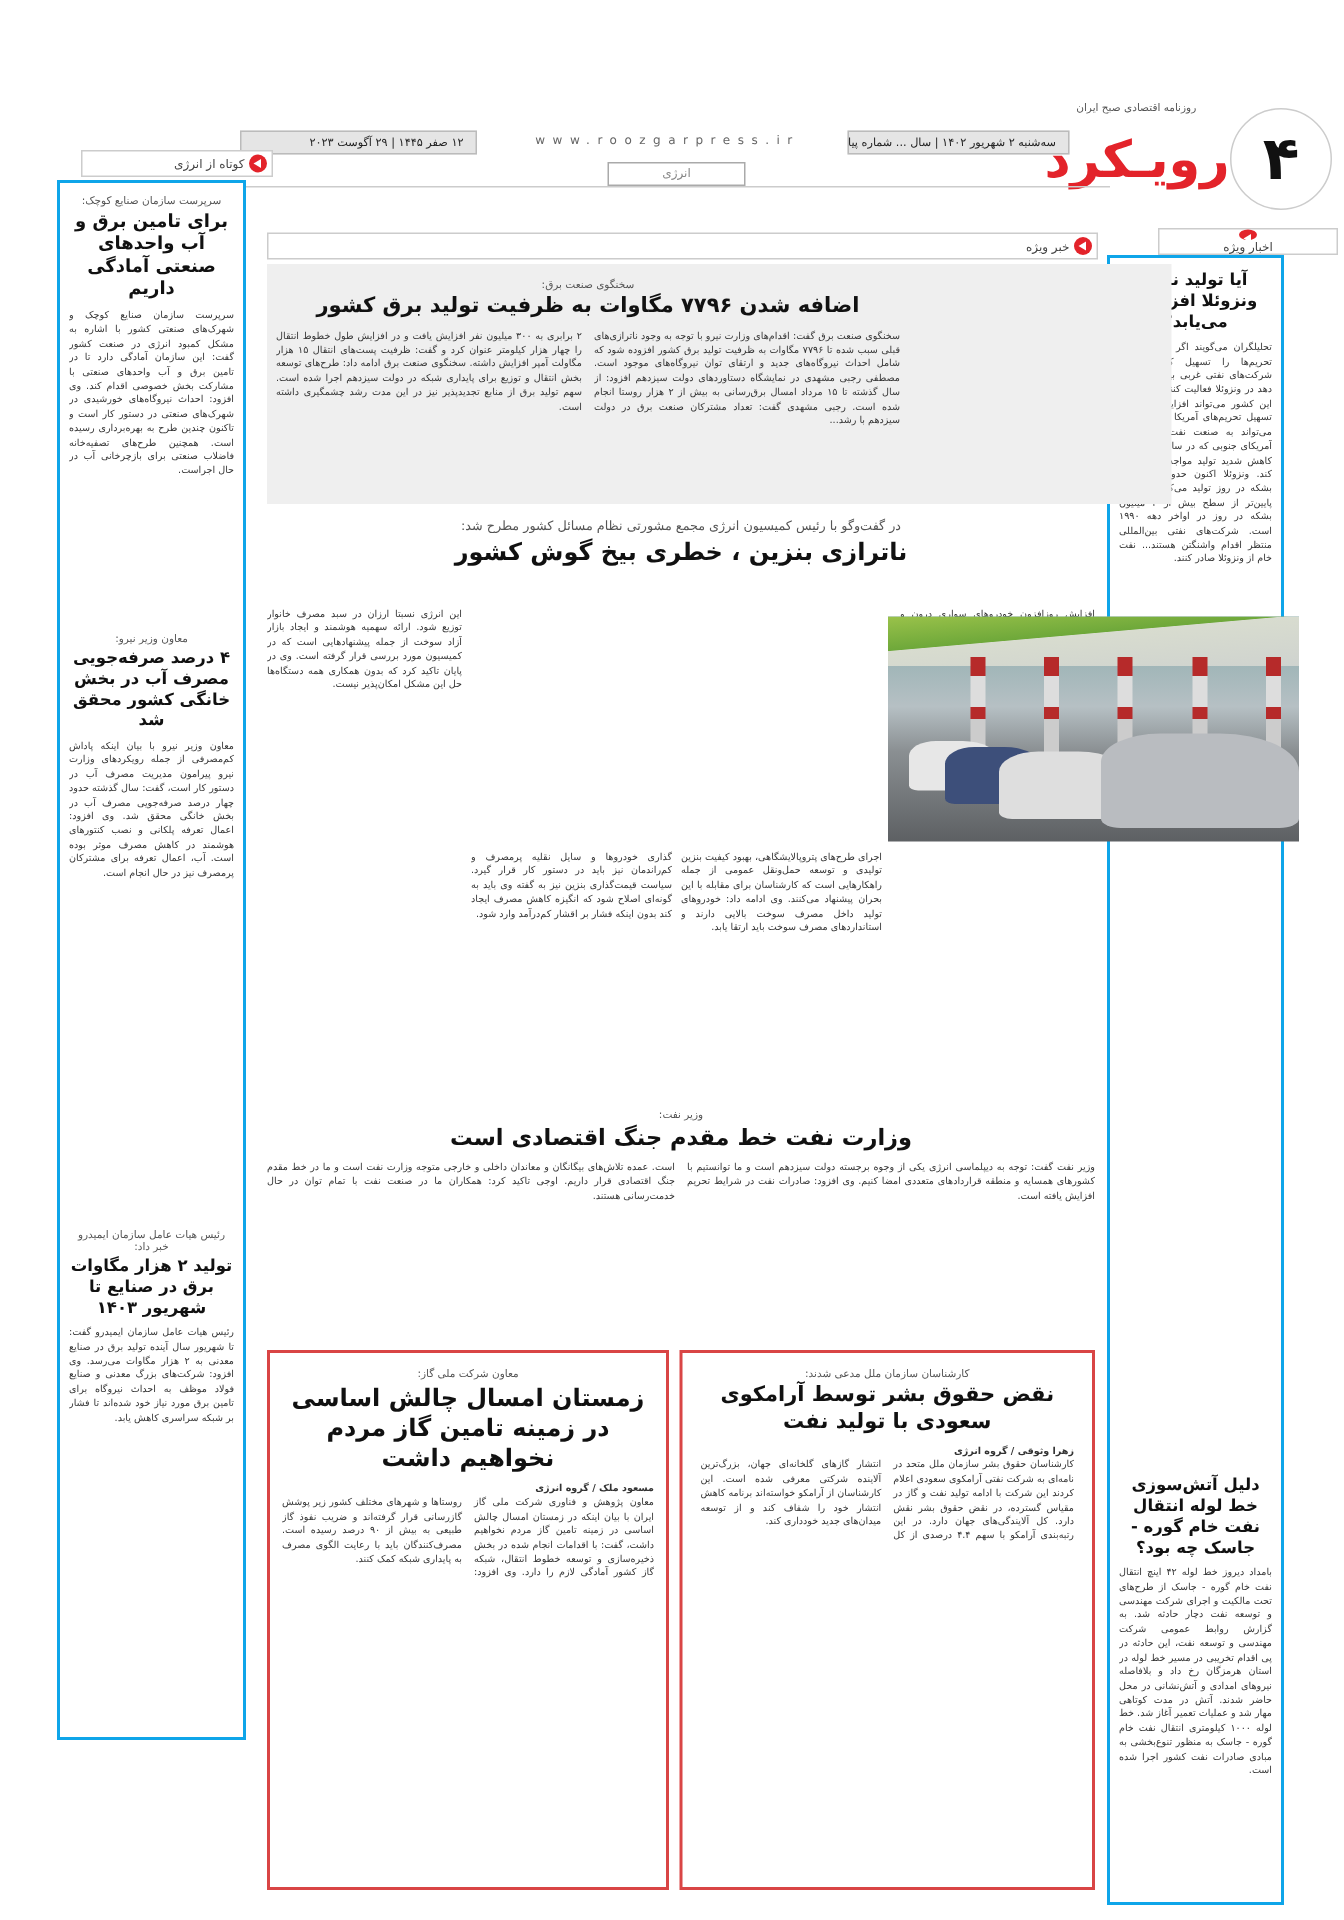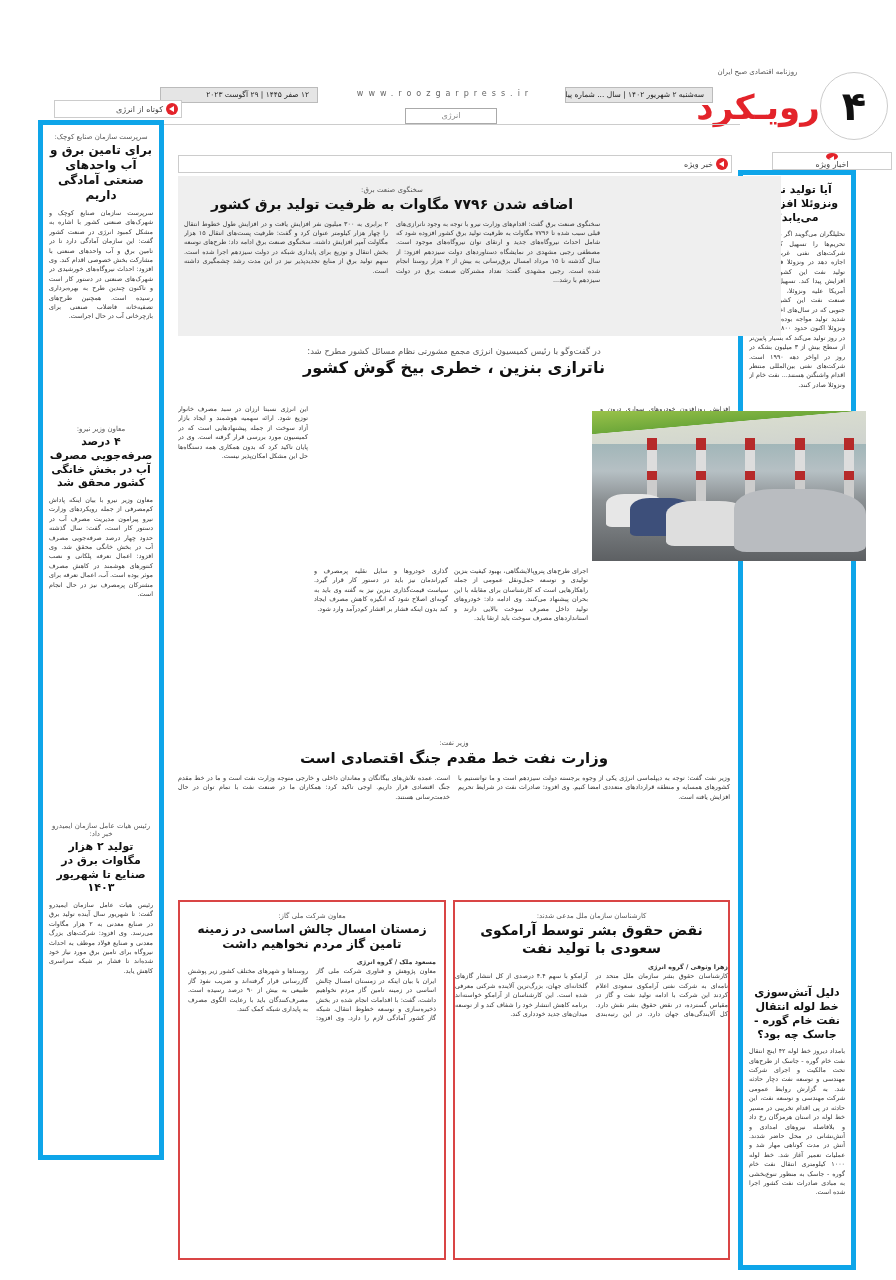--- a/index.html
+++ b/index.html
@@ -11,21 +11,21 @@
   .tagline{left:700px;top:68px;width:115px;text-align:center;font-size:7px;color:#555;}
   .datebar{top:87px;height:14px;background:#e5e5e5;border:1px solid #bbb;font-size:7.5px;line-height:14px;color:#222;padding:0 8px;white-space:nowrap;overflow:hidden;}
   .url{left:325px;top:87px;width:240px;height:14px;font-size:8px;letter-spacing:5px;color:#666;text-align:center;line-height:14px;direction:ltr;}
   .section-logo{left:405px;top:108px;width:90px;height:14px;border:1px solid #aaa;font-size:8px;color:#888;text-align:center;line-height:14px;}
   .rule{left:160px;top:124px;width:580px;height:1px;background:#ccc;}
   
   .tabbar{height:16px;border:1px solid #ccc;background:#fff;display:flex;align-items:center;font-size:8px;color:#444;}
   .tabbar .dot{width:12px;height:12px;border-radius:50%;background:#e3232a;margin:0 3px;position:relative;}
   .tabbar .dot:after{content:"";position:absolute;left:3px;top:3px;border-top:3px solid transparent;border-bottom:3px solid transparent;border-right:5px solid #fff;}
   
-  .col{border:5px solid #0ea5e9;background:#fff;box-sizing:border-box;padding:4px 6px;}
+  .col{border:2px solid #0ea5e9;background:#fff;box-sizing:border-box;padding:4px 6px;}
   .kicker{font-size:7px;color:#555;text-align:center;margin:4px 0 2px;}
   .hl{font-weight:bold;text-align:center;line-height:1.25;color:#111;}
   .body{font-size:6.4px;line-height:9.4px;text-align:justify;color:#333;}
   .gray{background:#efefef;}
   .redbox{border:2px solid #d94545;background:#fff;box-sizing:border-box;}
   .photo{background:linear-gradient(180deg,#8aa 0%,#b6c0c4 40%,#8a8f92 60%,#5d6063 100%);position:relative;overflow:hidden;}
   .canopy{position:absolute;left:0;top:0;width:100%;height:22%;background:linear-gradient(175deg,#9ac24a 0%,#6ea83a 40%,#d8dccf 41%,#cfd3cf 100%);}
   .pillar{position:absolute;top:18%;width:10px;height:55%;background:linear-gradient(#b62a2a 0 15%,#ddd 15% 40%,#b62a2a 40% 50%,#ccc 50%);}
   .car{position:absolute;border-radius:30% 40% 10% 10%;}
 </style>
@@ -111,25 +111,25 @@
 
 <div class="abs" style="left:178px;top:735px;width:552px;">
   <div class="kicker">وزیر نفت:</div>
   <div class="hl" style="font-size:15px;">وزارت نفت خط مقدم جنگ اقتصادی است</div>
   <div style="display:flex;gap:8px;margin-top:6px;">
     <div class="body" style="flex:1;height:100px;overflow:hidden;">وزیر نفت گفت: توجه به دیپلماسی انرژی یکی از وجوه برجسته دولت سیزدهم است و ما توانستیم با کشورهای همسایه و منطقه قراردادهای متعددی امضا کنیم. وی افزود: صادرات نفت در شرایط تحریم افزایش یافته است.</div>
     <div class="body" style="flex:1;height:100px;overflow:hidden;">است. عمده تلاش‌های بیگانگان و معاندان داخلی و خارجی متوجه وزارت نفت است و ما در خط مقدم جنگ اقتصادی قرار داریم. اوجی تاکید کرد: همکاران ما در صنعت نفت با تمام توان در حال خدمت‌رسانی هستند.</div>
   </div>
 </div>
 
-<div class="abs redbox" style="left:453px;top:900px;width:277px;height:360px;padding:6px 0;">
+<div class="abs redbox" style="left:453px;top:900px;width:277px;height:360px;padding:6px 12px;">
   <div class="kicker">کارشناسان سازمان ملل مدعی شدند:</div>
   <div class="hl" style="font-size:14px;">نقض حقوق بشر توسط آرامکوی سعودی با تولید نفت</div>
   <div class="body" style="margin-top:6px;font-weight:bold;">زهرا وثوقی / گروه انرژی</div>
   <div class="body" style="height:270px;overflow:hidden;column-count:2;column-gap:8px;">کارشناسان حقوق بشر سازمان ملل متحد در نامه‌ای به شرکت نفتی آرامکوی سعودی اعلام کردند این شرکت با ادامه تولید نفت و گاز در مقیاس گسترده، در نقض حقوق بشر نقش دارد. کل آلایندگی‌های جهان دارد. در این رتبه‌بندی آرامکو با سهم ۴.۴ درصدی از کل انتشار گازهای گلخانه‌ای جهان، بزرگ‌ترین آلاینده شرکتی معرفی شده است. این کارشناسان از آرامکو خواسته‌اند برنامه کاهش انتشار خود را شفاف کند و از توسعه میدان‌های جدید خودداری کند.</div>
 </div>
 
 <div class="abs redbox" style="left:178px;top:900px;width:268px;height:360px;padding:6px 8px;">
   <div class="kicker">معاون شرکت ملی گاز:</div>
-  <div class="hl" style="font-size:12px;">زمستان امسال چالش اساسی در زمینه تامین گاز مردم نخواهیم داشت</div>
+  <div class="hl" style="font-size:16px;">زمستان امسال چالش اساسی در زمینه تامین گاز مردم نخواهیم داشت</div>
   <div class="body" style="margin-top:6px;font-weight:bold;">مسعود ملک / گروه انرژی</div>
   <div class="body" style="height:270px;overflow:hidden;column-count:2;column-gap:8px;">معاون پژوهش و فناوری شرکت ملی گاز ایران با بیان اینکه در زمستان امسال چالش اساسی در زمینه تامین گاز مردم نخواهیم داشت، گفت: با اقدامات انجام شده در بخش ذخیره‌سازی و توسعه خطوط انتقال، شبکه گاز کشور آمادگی لازم را دارد. وی افزود: روستاها و شهرهای مختلف کشور زیر پوشش گازرسانی قرار گرفته‌اند و ضریب نفوذ گاز طبیعی به بیش از ۹۰ درصد رسیده است. مصرف‌کنندگان باید با رعایت الگوی مصرف به پایداری شبکه کمک کنند.</div>
 </div>
 
 </body></html>

